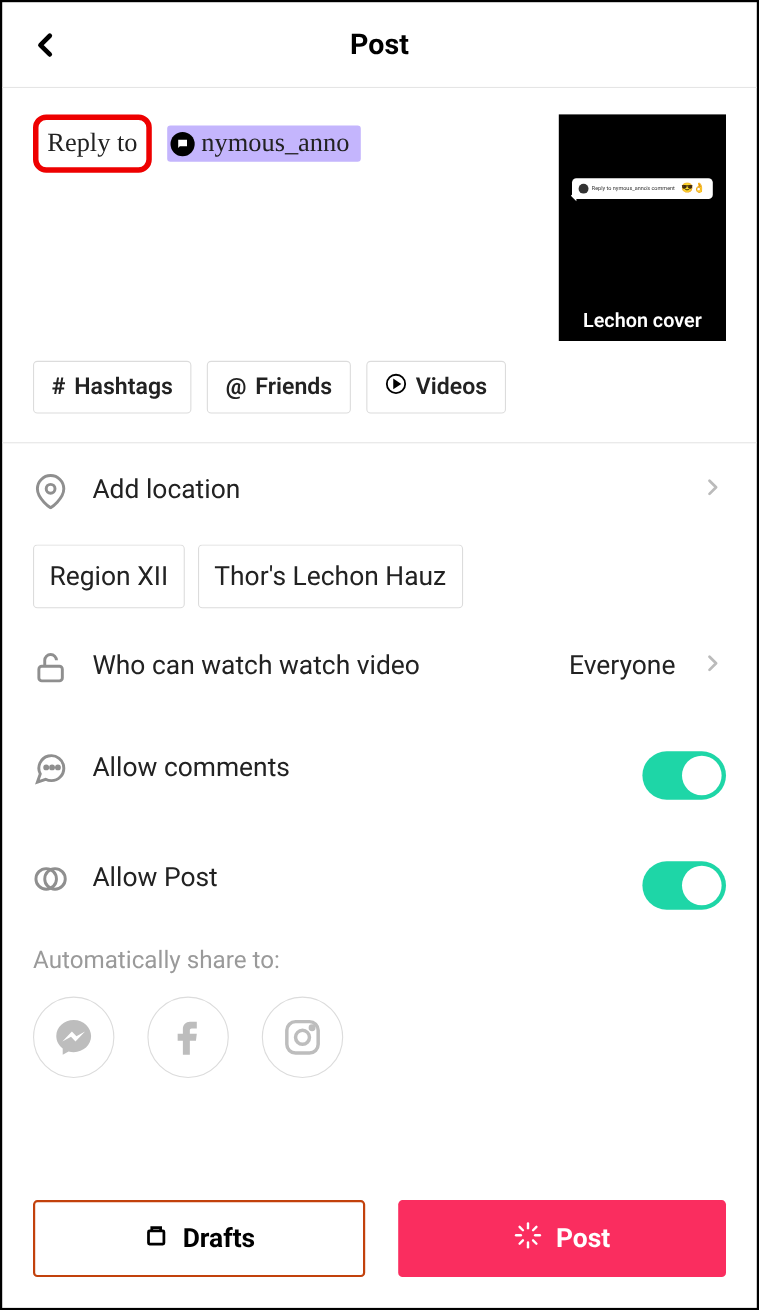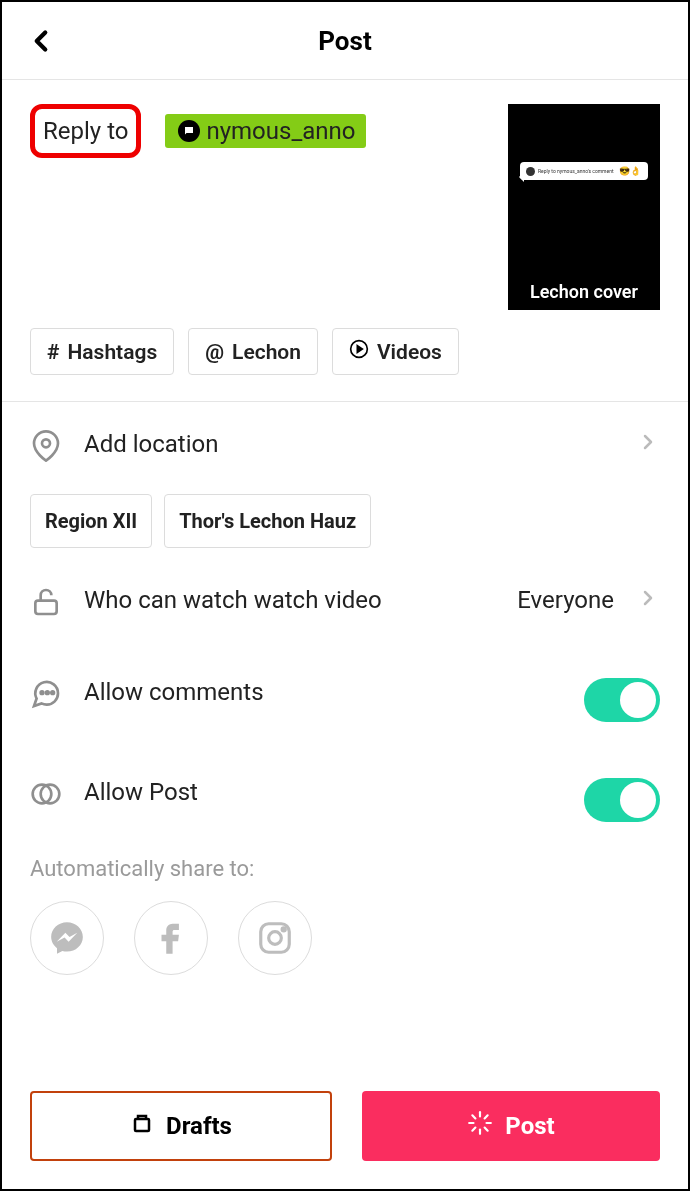--- a/index.html
+++ b/index.html
@@ -33,34 +33,35 @@
     }
     .compose-area {
       padding: 24px 28px 18px 28px;
       display: flex;
       align-items: flex-start;
       justify-content: space-between;
     }
     .reply-section {
       display: flex;
       align-items: center;
-      gap: 24px;
+      gap: 14px;
       flex: 1;
+      font-family: Liberation Serif, serif;
     }
     .reply-highlight {
       border: 5px solid #ee0000;
       border-radius: 12px;
       padding: 8px 8px;
       font-size: 24px;
       color: #222;
       display: inline-block;
     }
     .mention-chip {
-      background: #84cc16;
-      padding: 3px 10px 3px 13px;
+      background: #c4b5fd;
+      padding: 3px 10px 3px 3px;
       display: inline-flex;
       align-items: center;
       gap: 6px;
       font-size: 24px;
       color: #222;
       border-radius: 3px;
     }
     .mention-chip .dot {
       width: 22px;
       height: 22px;
@@ -158,23 +159,23 @@
     .location-suggestions {
       display: flex;
       gap: 12px;
       padding-bottom: 28px;
       overflow: hidden;
     }
     .loc-chip {
       border: 1px solid #dcdcdc;
       border-radius: 4px;
       padding: 14px 14px;
-      font-size: 20px;
-      color: #222;
-      font-weight: 700;
+      font-size: 24px;
+      color: #222;
+      font-weight: 400;
       white-space: nowrap;
       cursor: pointer;
     }
     .toggle {
       width: 76px;
       height: 44px;
       background: #1ed6a7;
       border-radius: 22px;
       position: relative;
       cursor: pointer;
@@ -276,21 +277,21 @@
   </div>
 </div>
 
 <div class="chip-row">
   <div class="chip">
     <span style="font-weight:700;">#</span>
     <span>Hashtags</span>
   </div>
   <div class="chip">
     <span style="font-weight:700;">@</span>
-    <span>Lechon</span>
+    <span>Friends</span>
   </div>
   <div class="chip">
     <span>
       <svg width="20" height="20" viewBox="0 0 24 24" fill="none" stroke="#000" stroke-width="2">
           <circle cx="12" cy="12" r="10"></circle>
           <polygon points="10 8 16 12 10 16 10 8" fill="#000"></polygon>
         </svg>
     </span>
     <span>Videos</span>
   </div>

